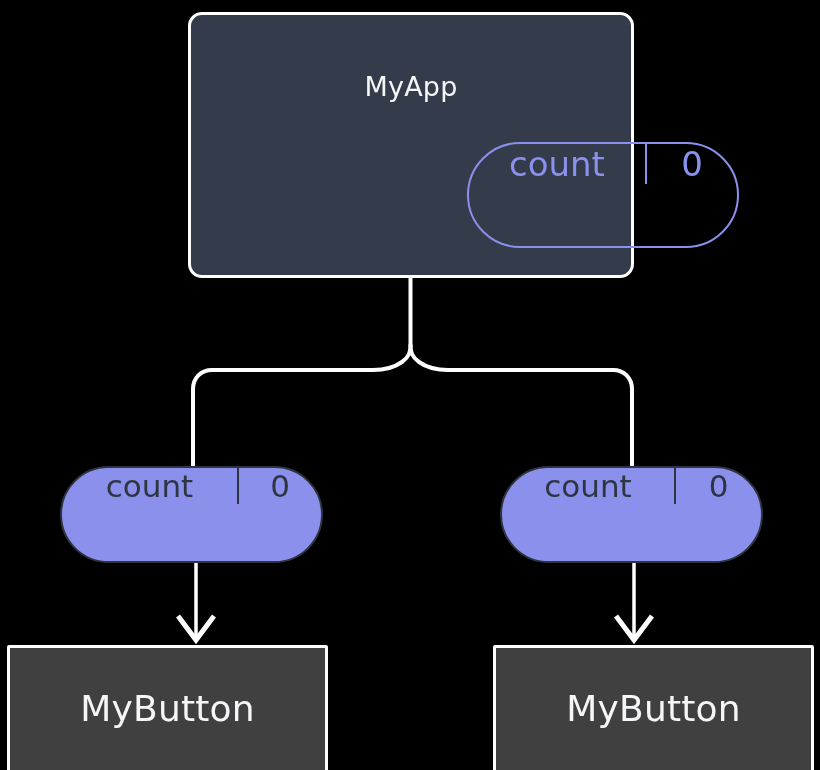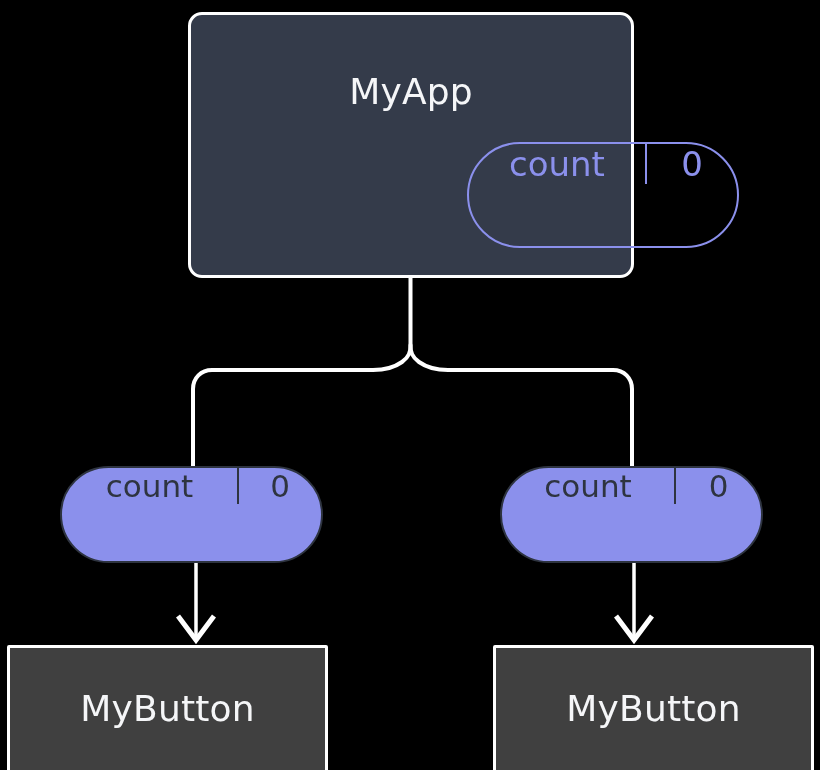--- a/index.html
+++ b/index.html
@@ -49,21 +49,21 @@
   }
 
   #box-myapp {
     left: 188px;
     top: 12px;
     width: 446px;
     height: 266px;
   }
   #box-myapp .comp-title {
     top: 56px;
-    font-size: 36px;
+    font-size: 27px;
   }
 
   .btn-box {
     position: absolute;
     box-sizing: border-box;
     background: #404040;
     border: 3px solid #ffffff;
     border-radius: 2px;
     width: 321px;
     height: 132px;

